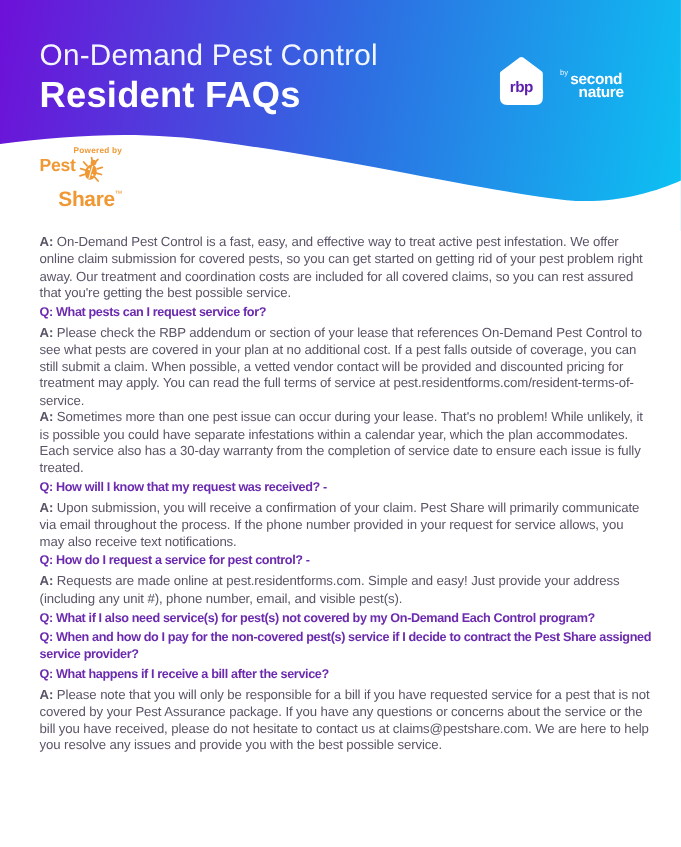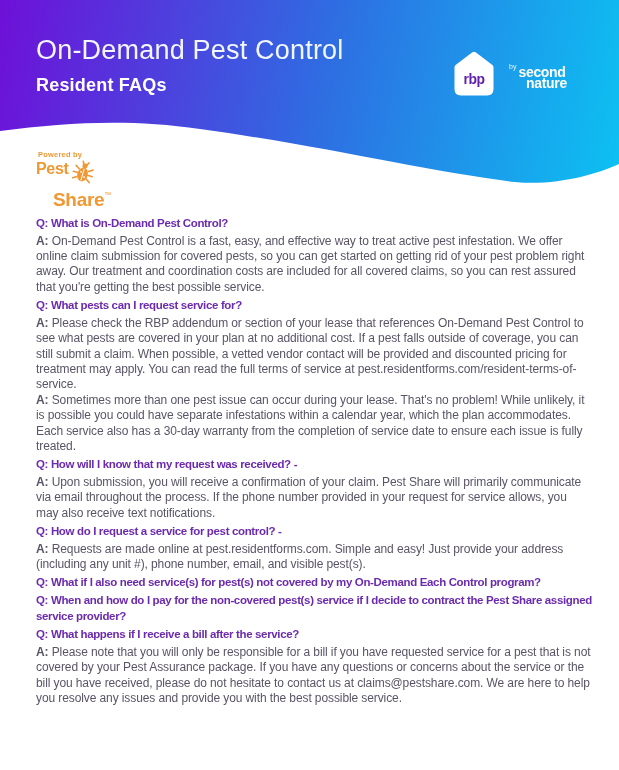--- a/index.html
+++ b/index.html
@@ -29,33 +29,33 @@
     background:linear-gradient(100deg,var(--gradient-purple) 0%,var(--gradient-blue) 52%,var(--gradient-cyan) 100%);
   }
   .wave{position:absolute;top:0;left:0;width:619px;height:210px;display:block;}
   .header-title{
     position:absolute;top:33px;left:36px;color:#fff;
   }
   .title-line1{
     font-size:27px;font-weight:400;letter-spacing:.2px;color:#F2F6FF;line-height:35px;display:block;
   }
   .title-line2{
-    font-size:18px;font-weight:700;letter-spacing:.2px;color:#FFFFFF;line-height:35px;display:block;
+    font-size:33px;font-weight:700;letter-spacing:.2px;color:#FFFFFF;line-height:35px;display:block;
   }
   
   .brand{
     position:absolute;top:48px;left:448px;display:flex;align-items:center;gap:9px;
   }
   .byline{color:#fff;line-height:12px;}
   .byline .by{font-size:7px;font-weight:400;vertical-align:8px;margin-right:2px;opacity:.9;}
   .byline .w1{font-size:14px;font-weight:700;letter-spacing:-.3px;}
   .byline .w2{font-size:14px;font-weight:700;letter-spacing:-.3px;display:block;margin-left:17px;margin-top:-1px;}
   
   .powered-by{
-    position:absolute;top:150px;left:36px;color:var(--pestshare-orange);
+    position:absolute;top:132px;left:36px;color:var(--pestshare-orange);text-align:right;
   }
   .pb-label{font-size:7.5px;font-weight:700;letter-spacing:.2px;display:block;margin-left:2px;margin-bottom:1px;}
   .pb-row{display:flex;align-items:flex-start;gap:2px;}
   .pb-pest{font-size:16px;font-weight:800;letter-spacing:-.3px;line-height:17px;}
   .pb-share{font-size:19px;font-weight:800;letter-spacing:-.3px;line-height:17px;margin-left:17px;}
   .pb-tm{font-size:7px;vertical-align:9px;font-weight:400;}
   
   .faqs{
     position:absolute;top:213px;left:36px;width:556px;
   }
@@ -124,21 +124,20 @@
         </g>
       </svg>
     </div>
     <div>
       <span class="pb-share"><span>Share</span><span class="pb-tm">™</span></span>
     </div>
   </div>
 
   <div class="faqs" id="faq-list">
     <div class="faq-item">
-      <h3>Q: What is On-Demand Pest Control?</h3>
       <p><b>A:</b><span> On-Demand Pest Control is a fast, easy, and effective way to treat active pest infestation. We offer online claim submission for covered pests, so you can get started on getting rid of your pest problem right away. Our treatment and coordination costs are included for all covered claims, so you can rest assured that you're getting the best possible service.</span></p>
     </div>
 
     <div class="faq-item">
       <h3>Q: What pests can I request service for?</h3>
       <p><b>A:</b><span> Please check the RBP addendum or section of your lease that references On-Demand Pest Control to see what pests are covered in your plan at no additional cost. If a pest falls outside of coverage, you can still submit a claim. When possible, a vetted vendor contact will be provided and discounted pricing for treatment may apply. You can read the full terms of service at pest.residentforms.com/resident-terms-of-service.</span></p>
     </div>
 
     <div class="faq-item">
       <p><b>A:</b><span> Sometimes more than one pest issue can occur during your lease. That's no problem! While unlikely, it is possible you could have separate infestations within a calendar year, which the plan accommodates. Each service also has a 30-day warranty from the completion of service date to ensure each issue is fully treated.</span></p>

